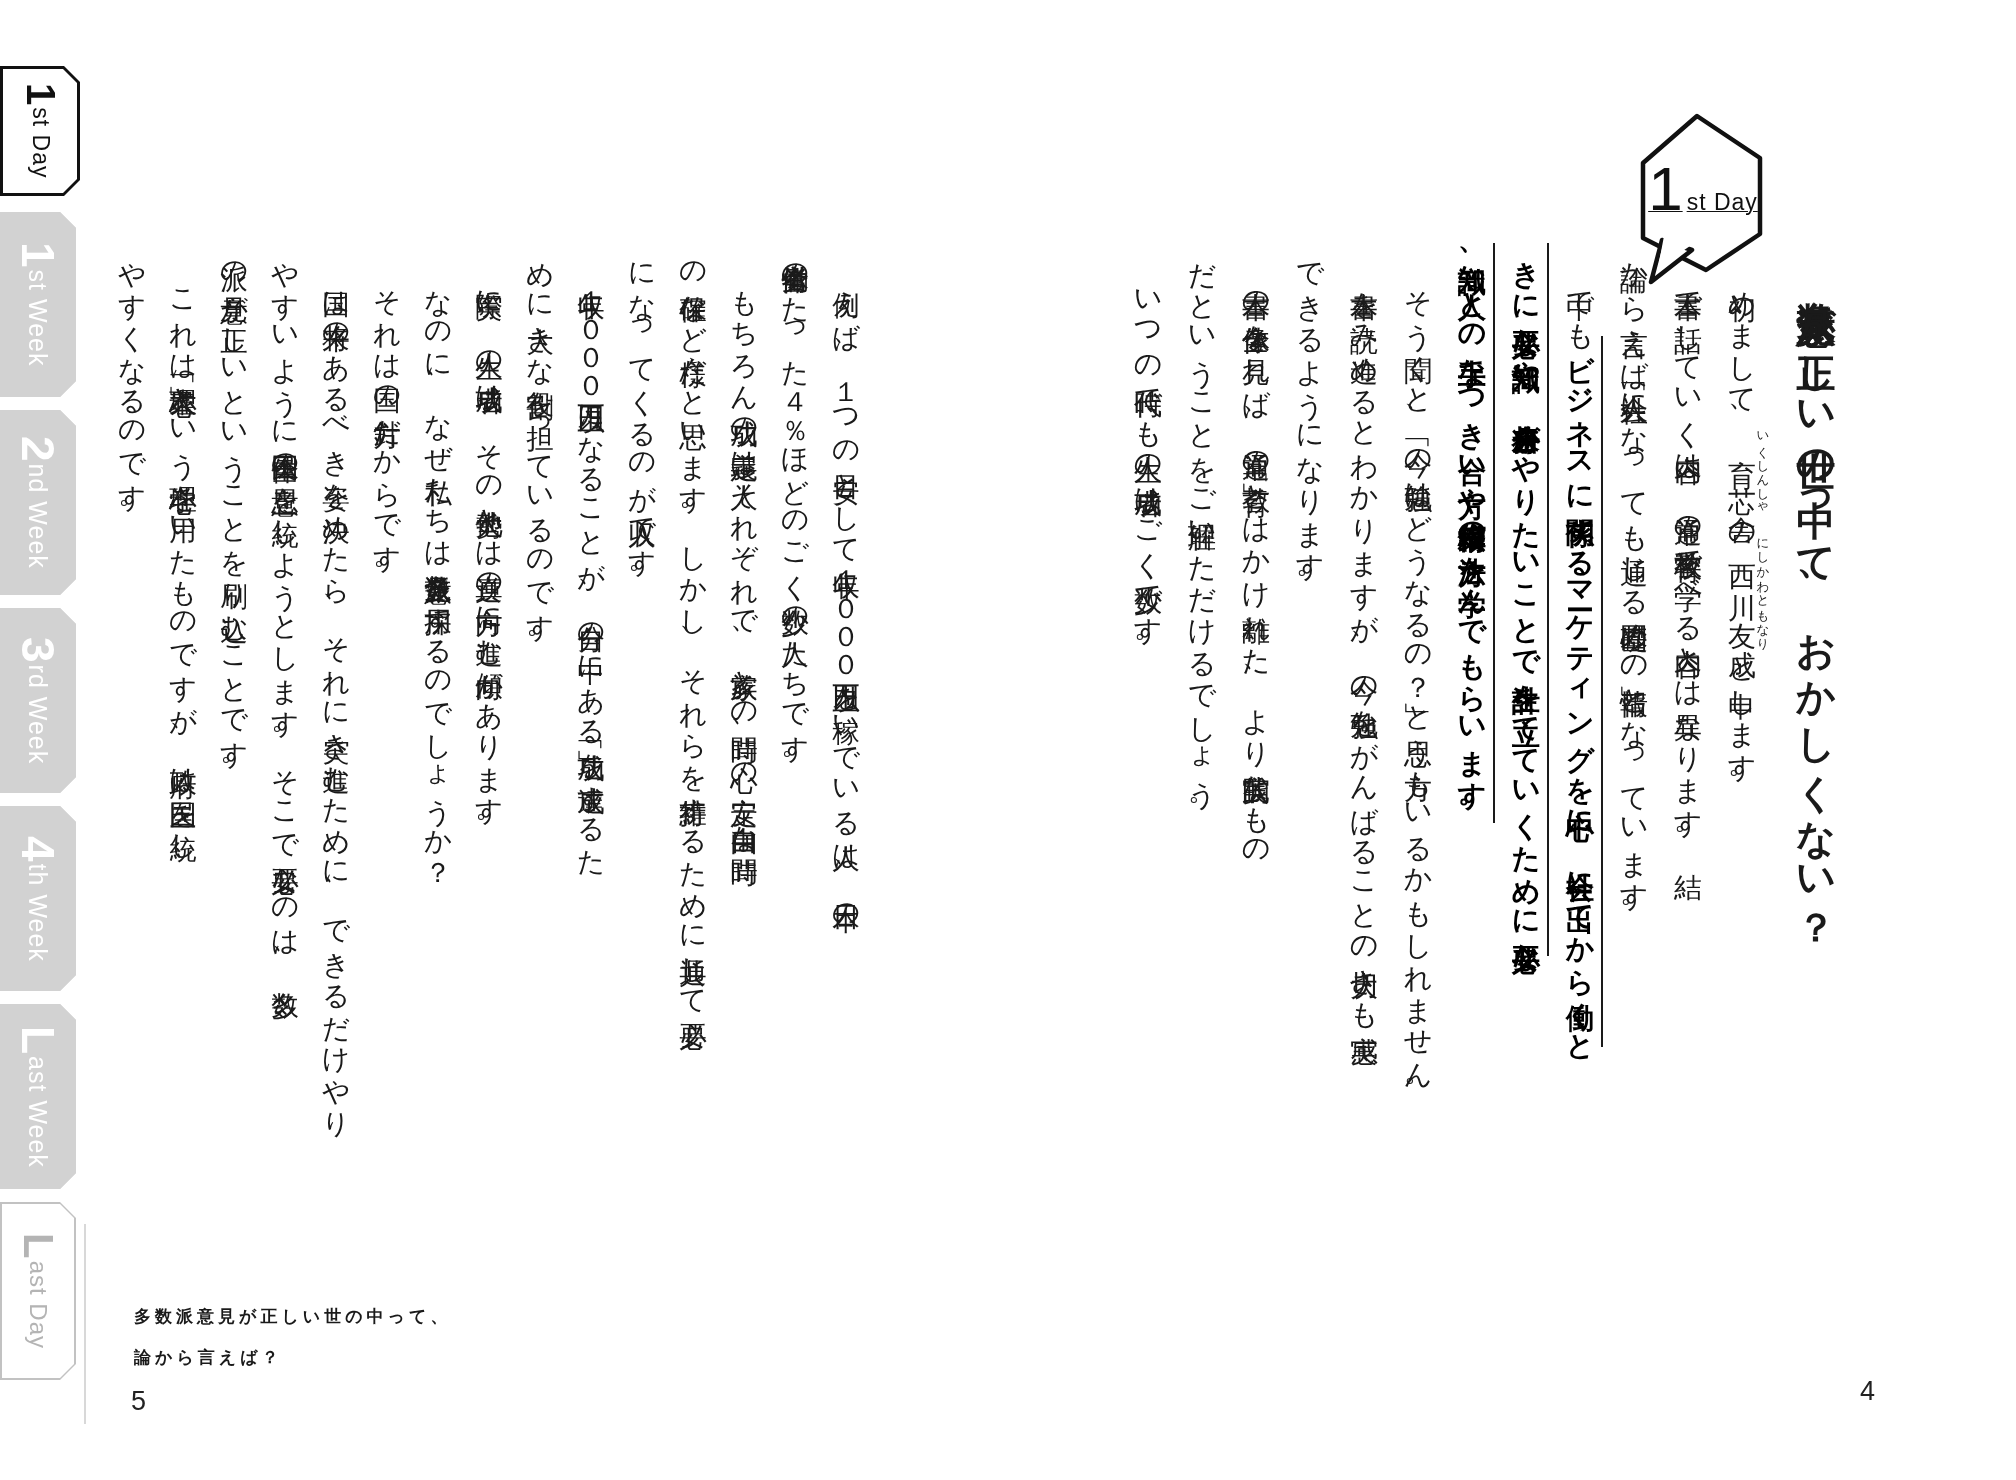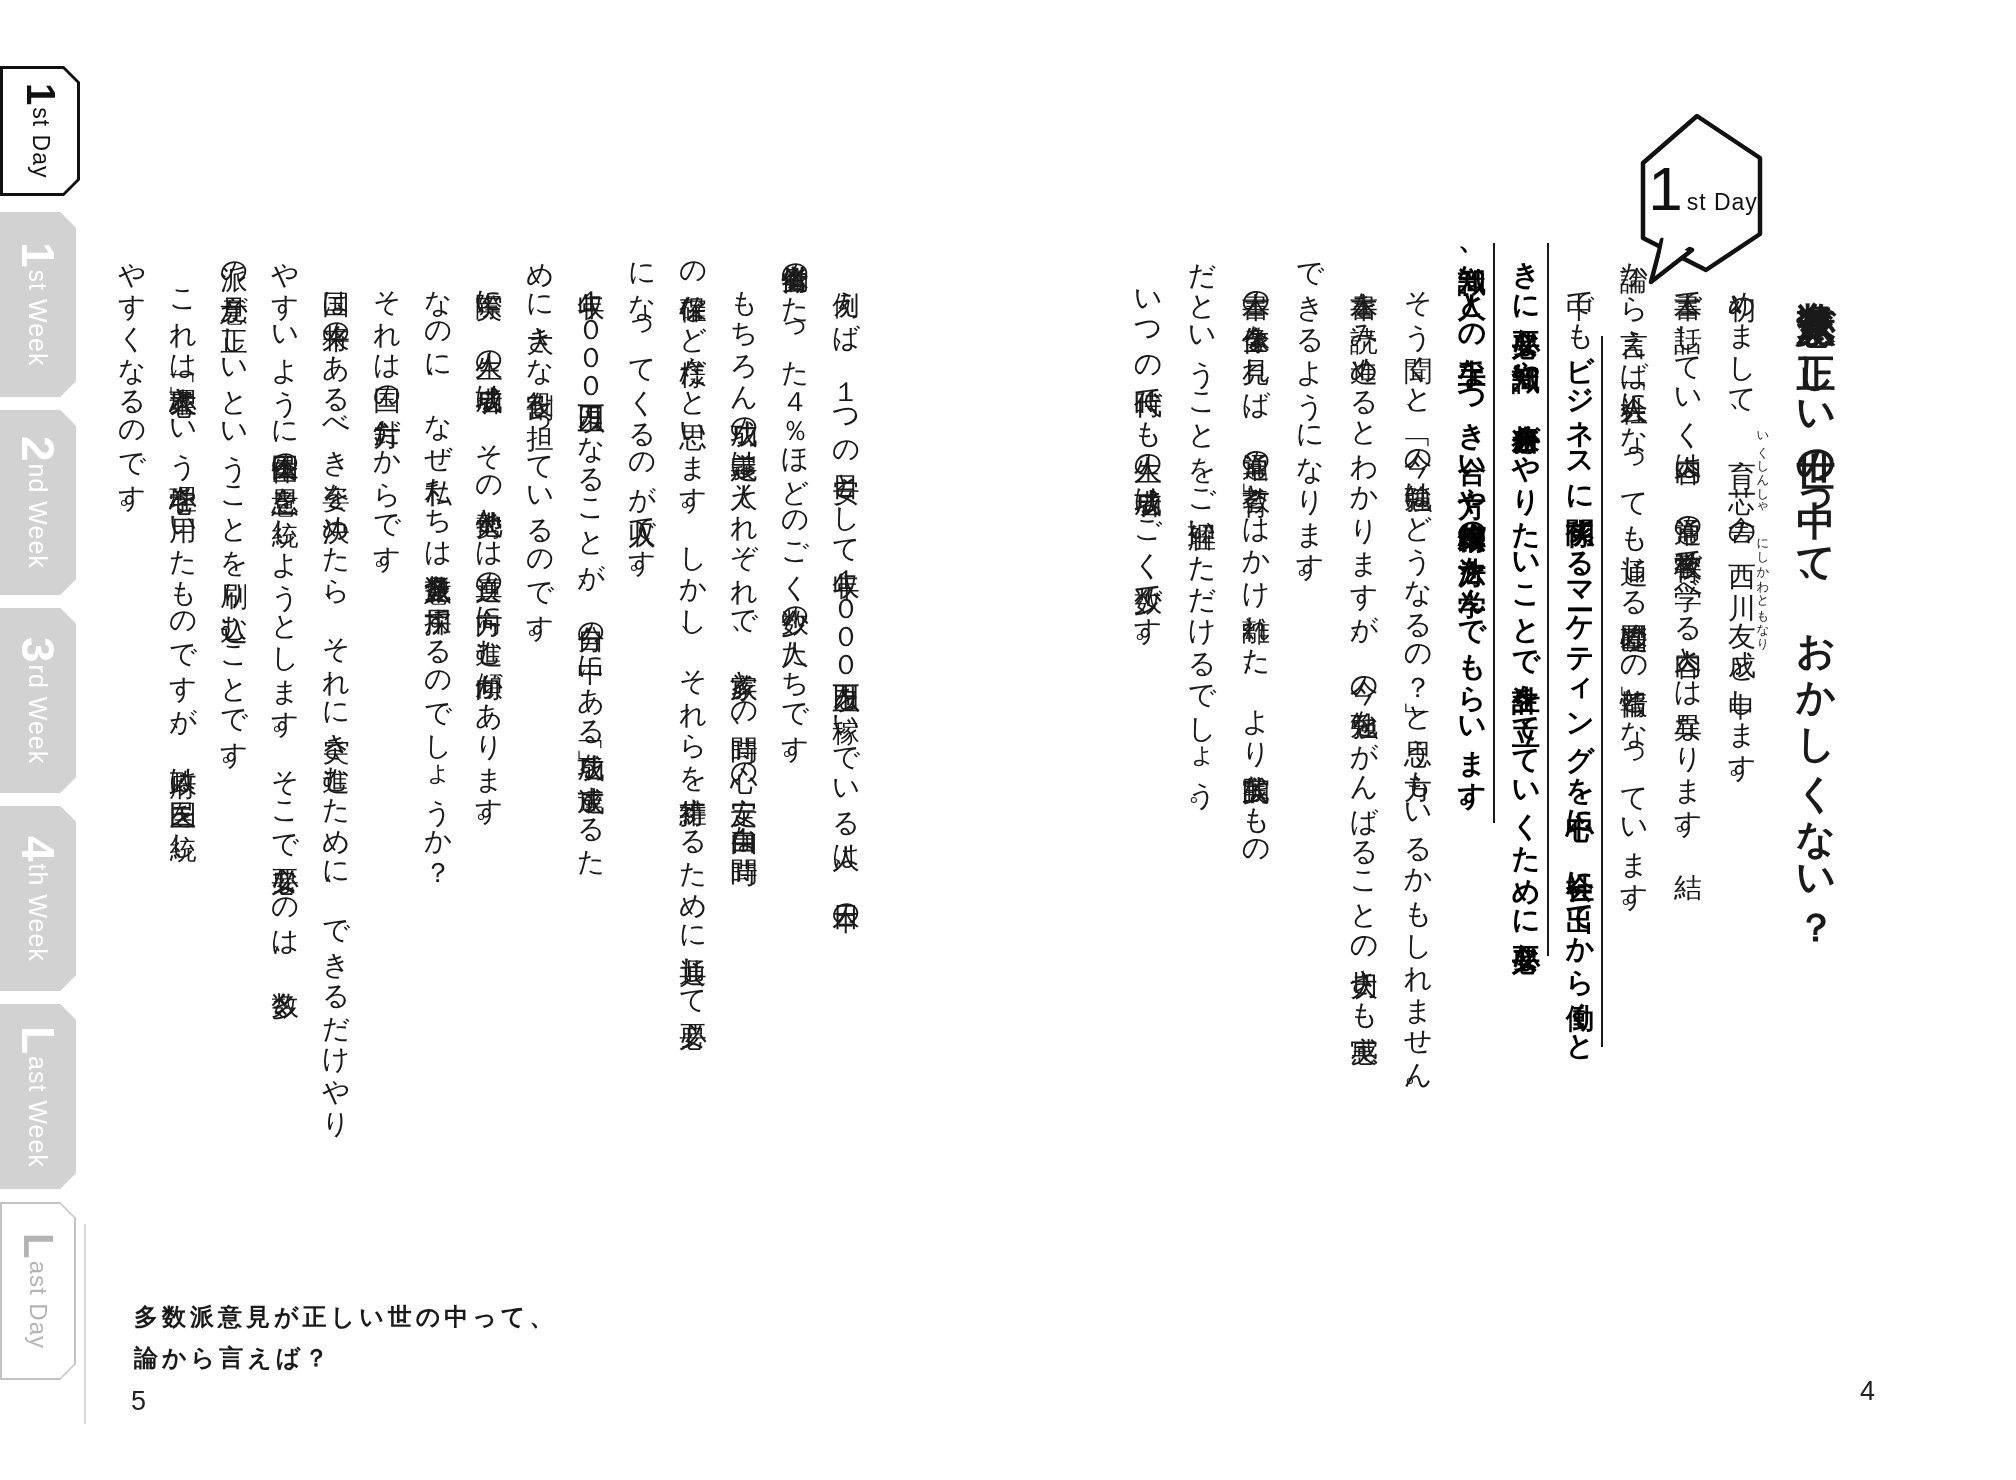--- a/index.html
+++ b/index.html
@@ -44,21 +44,21 @@
   .tab7 .tab-suffix { font-size:24px; }
 
   
   #day-badge { position:absolute; left:1638px; top:110px; width:130px; height:184px; }
   #day-badge svg { position:absolute; inset:0; }
   #badge-label {
     position:absolute; inset:0 0 28px 0; display:flex;
     align-items:center; justify-content:center;
     font-family:"Liberation Sans","DejaVu Sans",sans-serif; color:#111;
   }
-  #badge-label .wrap { display:block; }
+  #badge-label .wrap { display:block;text-decoration:underline; }
   .badge-num { font-size:62px; font-weight:400; }
   .badge-suffix { font-size:23px; font-weight:400; letter-spacing:1px; margin-left:4px; }
 
   
   .vblock {
     position:absolute; top:243px; height:1025px;
     writing-mode:vertical-rl; text-orientation:mixed;
   }
   #right-cols { left:1122px; width:740px; font-size:28px; }
   #left-cols  { left:104px;  width:768px; font-size:27.5px; }
@@ -74,21 +74,21 @@
     font-weight:700; color:#000;
     border-right:2.5px solid #1a1a1a; padding-right:5px;
   }
   ruby { ruby-position:over; }
   rt { font-size:12.5px; letter-spacing:0; font-weight:400; }
 
   
   #footer-title {
     position:absolute; left:134px; top:1296px;
     font-family:"Liberation Sans","DejaVu Sans",sans-serif;
-    font-size:24px; font-weight:700; letter-spacing:4px;
+    font-size:17px; font-weight:700; letter-spacing:4px;
     line-height:41px; color:#1a1a1a;
   }
   .page-num {
     position:absolute;
     font-family:"Liberation Sans","DejaVu Sans",sans-serif;
     font-size:27px; color:#222;
   }
   #page-num-left  { left:131px;  top:1386px; }
   #page-num-right { left:1860px; top:1376px; }
 

